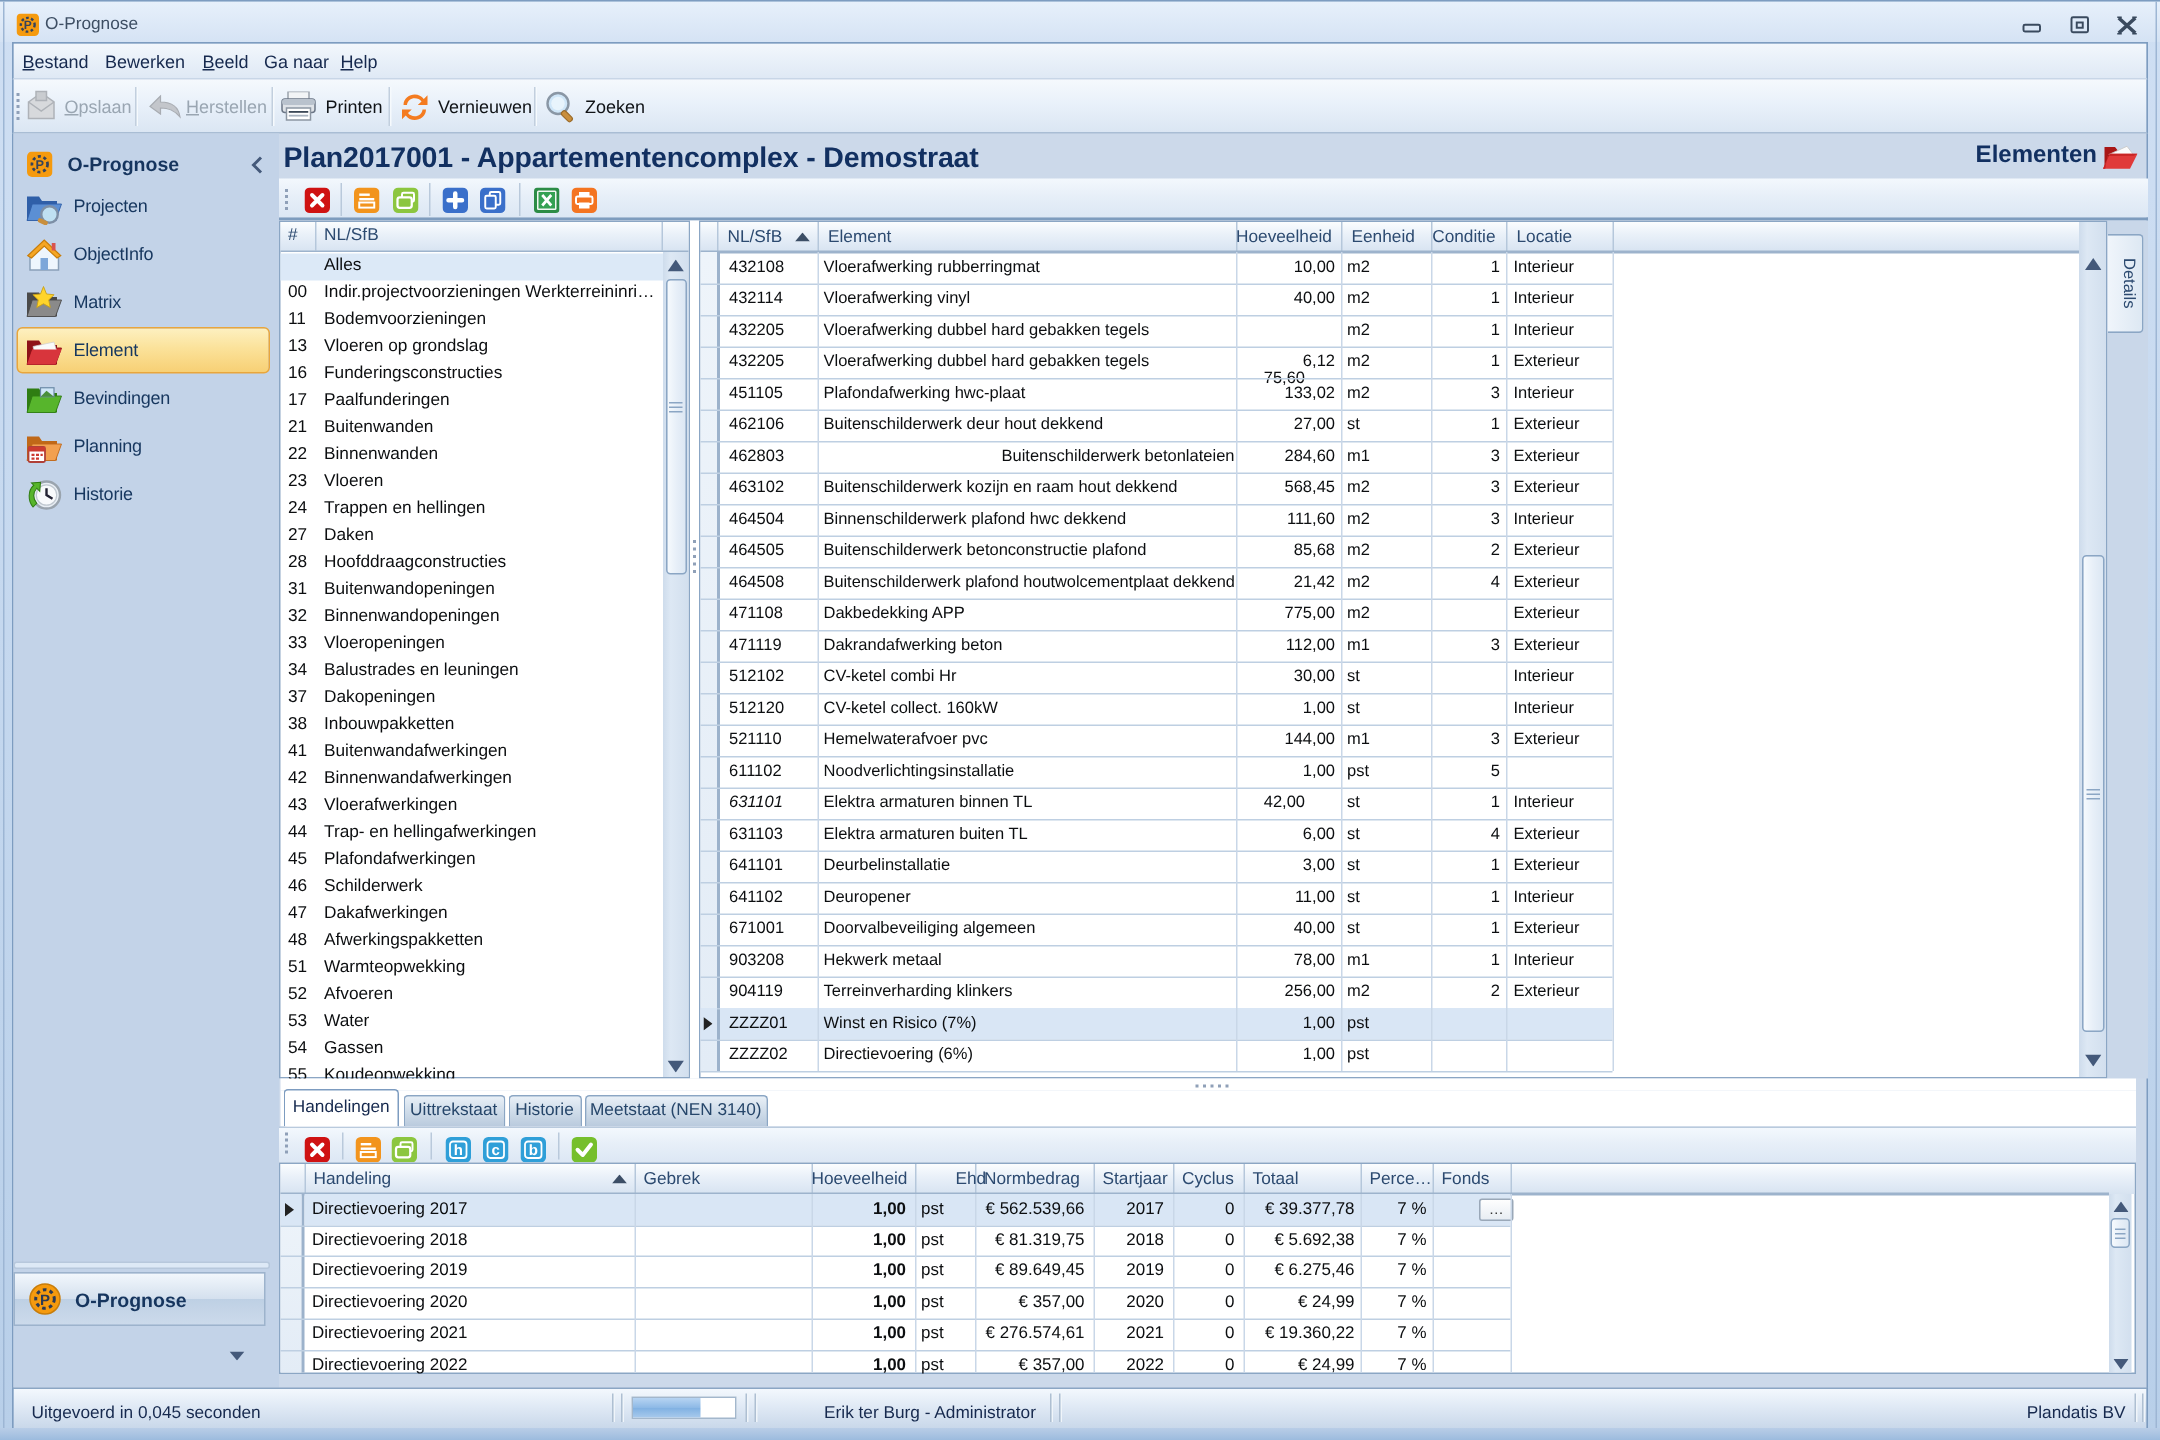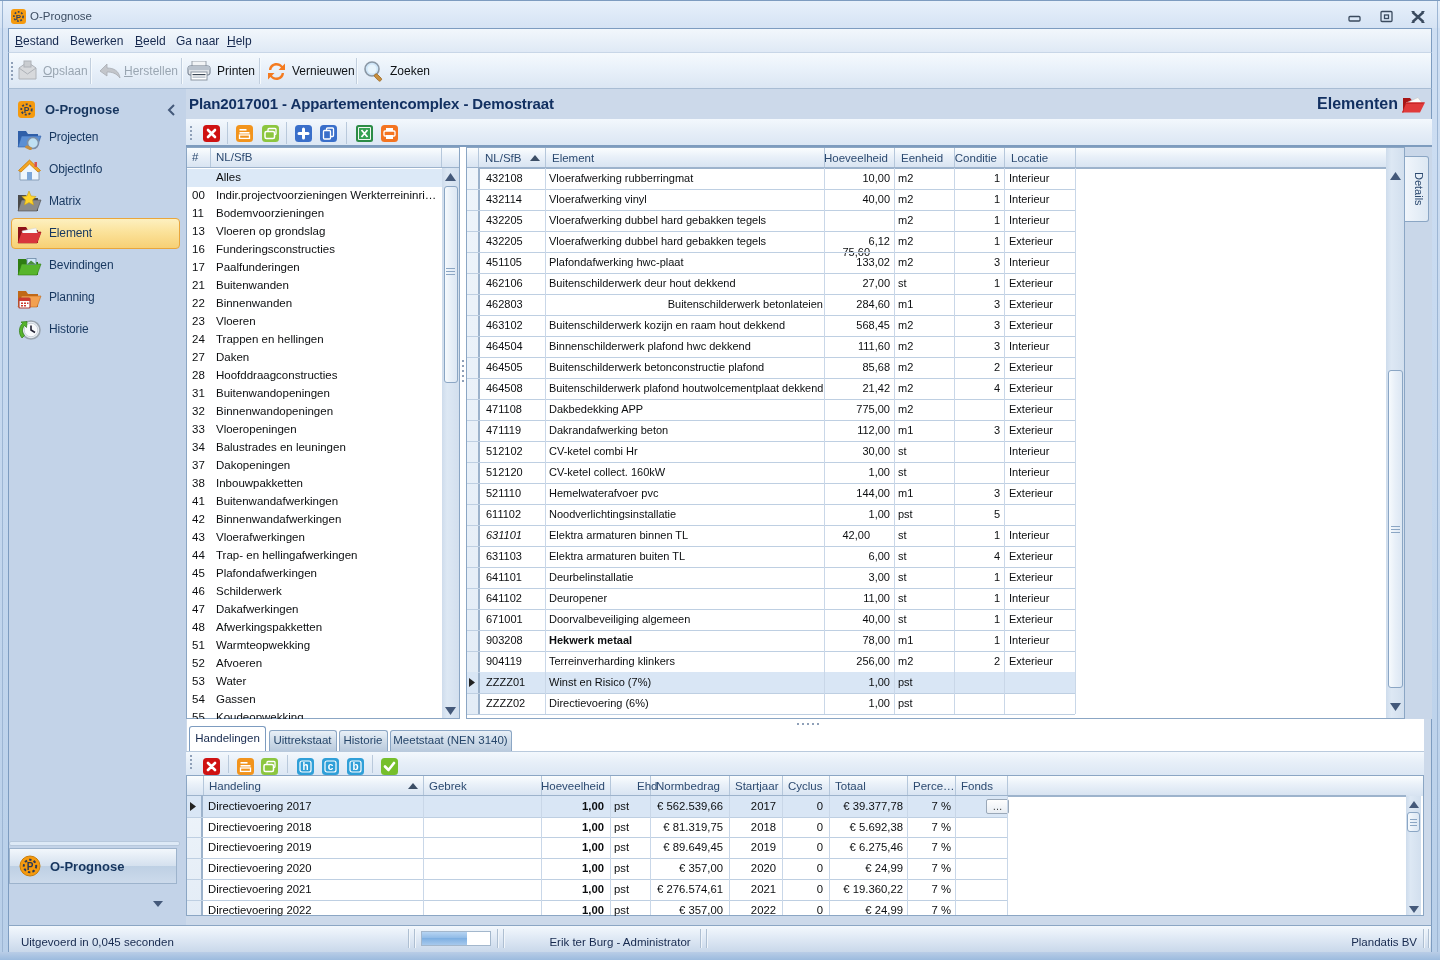--- a/index.html
+++ b/index.html
@@ -132,21 +132,21 @@
 <div class="abs" style="left:9px;top:848px;width:168px;height:36px;border:1px solid #9db3cc;background:linear-gradient(#f2f7fc,#d4e0ee 50%,#bed0e4 50%,#ccdaeb);"></div>
 <svg class="abs" style="left:19px;top:855px" width="22" height="22" viewBox="0 0 22 22">
 <circle cx="11" cy="11" r="10" fill="#f59a0e" stroke="#c87d0a" stroke-width="1"></circle>
 <circle cx="11" cy="11" r="6.2" fill="none" stroke="#2c3a54" stroke-width="2" stroke-dasharray="2.4 2.2"></circle>
 <text x="11" y="14.8" font-size="10" font-weight="bold" fill="#2c3a54" text-anchor="middle" font-family="Liberation Sans">P</text>
 </svg>
 <div class="abs" style="left:50px;top:859px;font-weight:bold;font-size:13px;color:#16355e;">O-Prognose</div>
 <svg class="abs" style="left:153px;top:901px" width="10" height="6" viewBox="0 0 10 6">
     <path d="M0 0 L10 0 L5 6 Z" fill="#44597a"></path>
   </svg>
-<div class="abs" style="left:189px;top:95px;font-weight:bold;font-size:15px;letter-spacing:-0.1px;color:#123061;">Plan2017001 - Appartementencomplex - Demostraat</div>
+<div class="abs" style="left:189px;top:95px;font-weight:bold;font-size:19px;letter-spacing:-0.1px;color:#123061;">Plan2017001 - Appartementencomplex - Demostraat</div>
 <div class="abs" style="left:1250px;top:95px;width:148px;text-align:right;font-weight:bold;font-size:16px;color:#123061;">Elementen</div>
 <svg class="abs" style="left:1401px;top:94px" width="24" height="20" viewBox="0 0 24 20">
 <path d="M2 4 L9 4 L11 6.5 L19 6.5 L19 17 L2 17 Z" fill="#a81616"></path>
 <path d="M5 9 L17 3.5 L22 10 L9 15 Z" fill="#fbfbfb" stroke="#c8c8c8" stroke-width="0.6"></path>
 <path d="M1 18.5 L5.5 8.5 L24 8.5 L19 18.5 Z" fill="#e03a3a"></path>
 <path d="M1 18.5 L5.5 8.5 L24 8.5 L21.5 9.8 L4 10 L2.5 18.5 Z" fill="#c82525"></path>
 </svg>
 <div id="ctoolbar" class="abs"></div>
 <div class="dot abs" style="left:190px;top:126px;"></div>
 <div class="dot abs" style="left:190px;top:130px;"></div>
@@ -445,21 +445,21 @@
 <div class="abs cell mcell" style="left:1009px;top:592px;width:62px;">Interieur</div>
 <div class="abs hline" style="left:467px;top:609px;width:608px;"></div>
 <div class="abs cell mcell" style="left:486px;top:613px;width:56px;">671001</div>
 <div class="abs cell mcell" style="left:549px;top:613px;width:274px;">Doorvalbeveiliging algemeen</div>
 <div class="abs cell mcell num" style="left:824px;top:613px;width:66px;">40,00</div>
 <div class="abs cell mcell" style="left:898px;top:613px;width:52px;">st</div>
 <div class="abs cell mcell num" style="left:954px;top:613px;width:46px;">1</div>
 <div class="abs cell mcell" style="left:1009px;top:613px;width:62px;">Exterieur</div>
 <div class="abs hline" style="left:467px;top:630px;width:608px;"></div>
 <div class="abs cell mcell" style="left:486px;top:634px;width:56px;">903208</div>
-<div class="abs cell mcell" style="left:549px;top:634px;width:248px;font-weight:bold;">Hekwerk metaal</div>
+<div class="abs cell mcell" style="left:549px;top:634px;width:248px;">Hekwerk metaal</div>
 <div class="abs cell mcell num" style="left:824px;top:634px;width:66px;">78,00</div>
 <div class="abs cell mcell" style="left:898px;top:634px;width:52px;">m1</div>
 <div class="abs cell mcell num" style="left:954px;top:634px;width:46px;">1</div>
 <div class="abs cell mcell" style="left:1009px;top:634px;width:62px;">Interieur</div>
 <div class="abs hline" style="left:467px;top:651px;width:608px;"></div>
 <div class="abs cell mcell" style="left:486px;top:655px;width:56px;">904119</div>
 <div class="abs cell mcell" style="left:549px;top:655px;width:274px;">Terreinverharding klinkers</div>
 <div class="abs cell mcell num" style="left:824px;top:655px;width:66px;">256,00</div>
 <div class="abs cell mcell" style="left:898px;top:655px;width:52px;">m2</div>
 <div class="abs cell mcell num" style="left:954px;top:655px;width:46px;">2</div>

